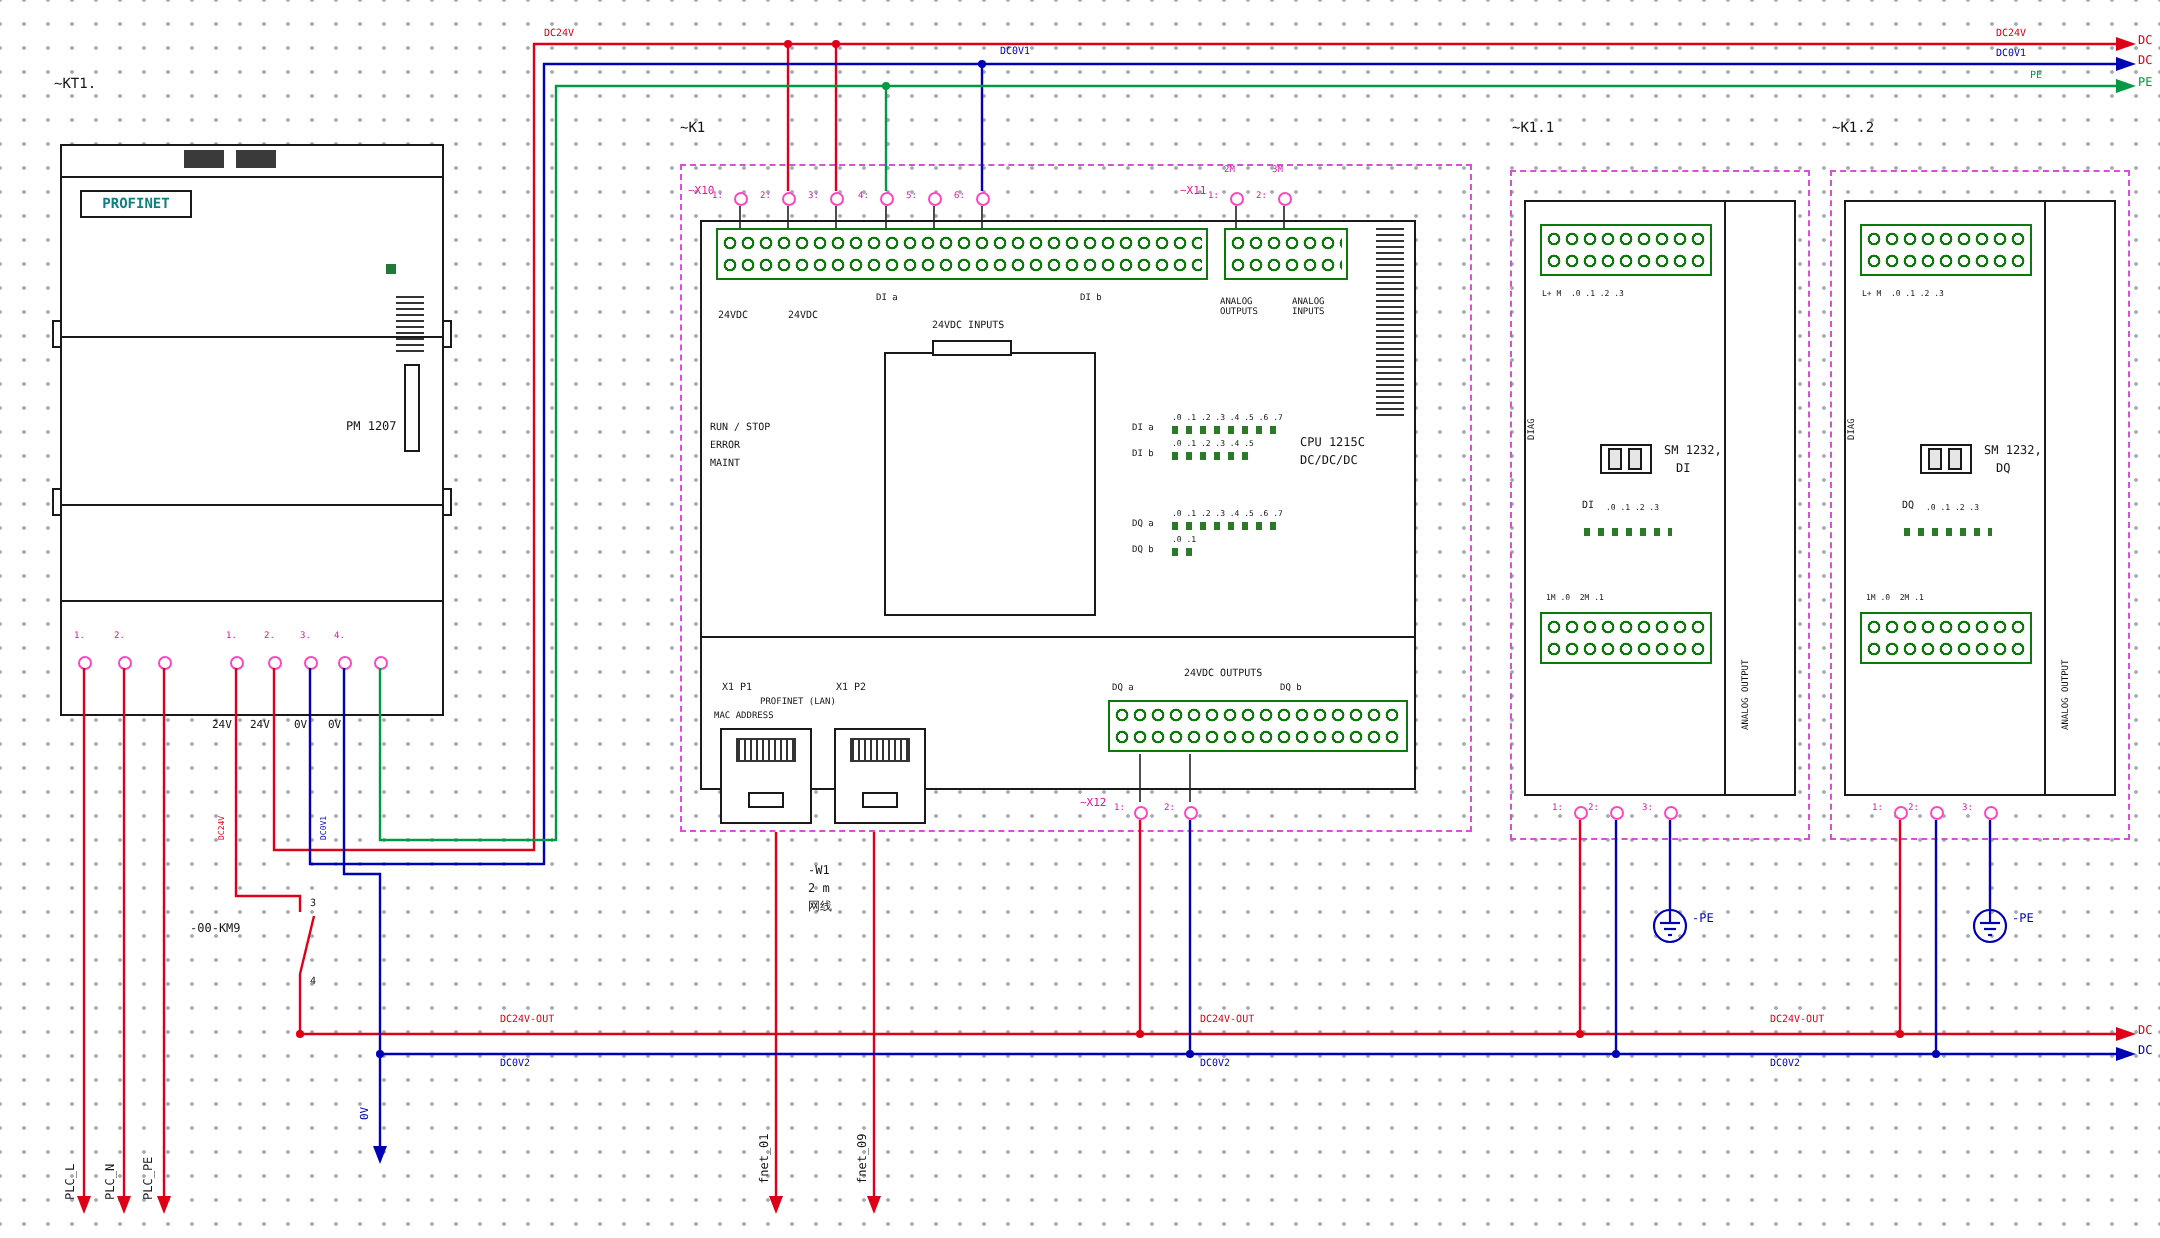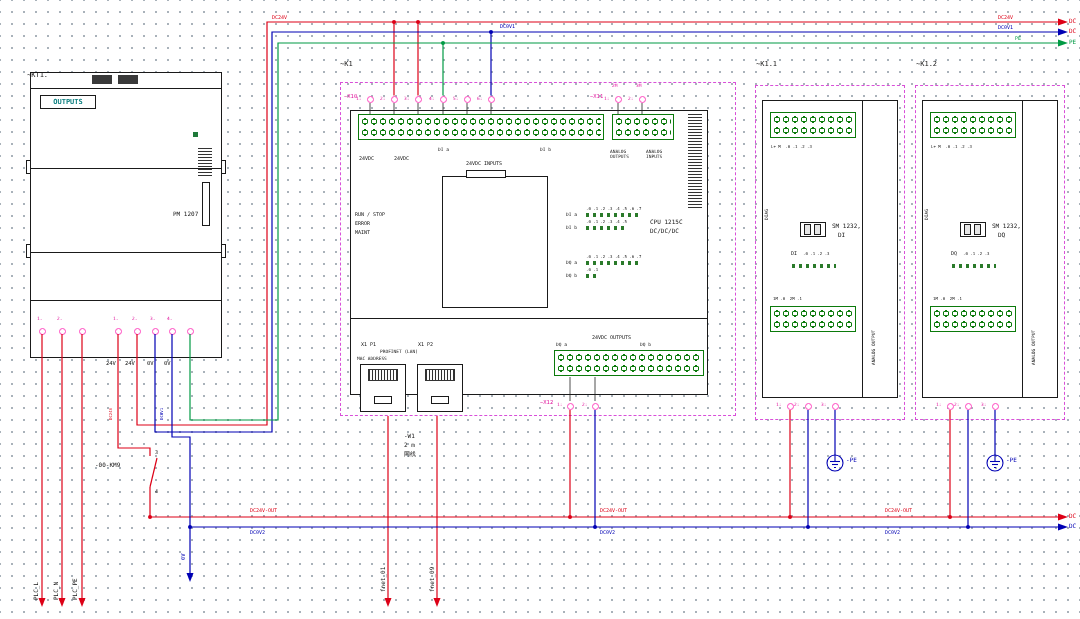--- a/index.html
+++ b/index.html
@@ -35,21 +35,21 @@
 
   <div class="dash" style="left:340px;top:82px;width:396px;height:334px"></div>
   <div class="dash" style="left:755px;top:85px;width:150px;height:335px"></div>
   <div class="dash" style="left:915px;top:85px;width:150px;height:335px"></div>
 
   <div class="module" style="left:30px;top:72px;width:192px;height:286px"></div>
   <div class="seam" style="left:30px;top:88px;width:192px;height:1px"></div>
   <div class="dark" style="left:92px;top:75px;width:20px;height:9px"></div>
   <div class="dark" style="left:118px;top:75px;width:20px;height:9px"></div>
   <div class="box" style="left:40px;top:95px;width:56px;height:14px;display:flex;align-items:center;justify-content:center">
-    <span class="t f7 teal b" style="position:static">OUTPUTS</span>
+    <span class="t f7 teal b" style="position:static">PROFINET</span>
   </div>
   <div class="seam" style="left:30px;top:168px;width:192px;height:1px"></div>
   <div class="seam" style="left:30px;top:252px;width:192px;height:1px"></div>
   <div class="seam" style="left:30px;top:300px;width:192px;height:1px"></div>
   <div class="box" style="left:26px;top:160px;width:5px;height:14px"></div>
   <div class="box" style="left:26px;top:244px;width:5px;height:14px"></div>
   <div class="box" style="left:221px;top:160px;width:5px;height:14px"></div>
   <div class="box" style="left:221px;top:244px;width:5px;height:14px"></div>
   <div class="hatchh" style="left:198px;top:148px;width:14px;height:28px"></div>
   <div class="box" style="left:202px;top:182px;width:8px;height:44px"></div>
@@ -244,21 +244,21 @@
   <span class="t f5 red" style="left:250px;top:508px">DC24V-OUT</span>
   <span class="t f5 red" style="left:600px;top:508px">DC24V-OUT</span>
   <span class="t f5 red" style="left:885px;top:508px">DC24V-OUT</span>
   <span class="t f5 blue" style="left:250px;top:530px">DC0V2</span>
   <span class="t f5 blue" style="left:600px;top:530px">DC0V2</span>
   <span class="t f5 blue" style="left:885px;top:530px">DC0V2</span>
   <span class="t f6 red" style="left:1069px;top:513px">DC</span>
   <span class="t f6 blue" style="left:1069px;top:523px">DC</span>
   <span class="t f55 blue vert" style="left:181px;top:560px">0V</span>
 
-  <span class="t f7" style="left:27px;top:72px">~KT1.</span>
+  <span class="t f7" style="left:27px;top:39px">~KT1.</span>
   <span class="t f6" style="left:173px;top:211px">PM 1207</span>
   <span class="t f45 pink" style="left:37px;top:317px">1.</span>
   <span class="t f45 pink" style="left:57px;top:317px">2.</span>
   <span class="t f45 pink" style="left:113px;top:317px">1.</span>
   <span class="t f45 pink" style="left:132px;top:317px">2.</span>
   <span class="t f45 pink" style="left:150px;top:317px">3.</span>
   <span class="t f45 pink" style="left:167px;top:317px">4.</span>
   <span class="t f55" style="left:106px;top:361px">24V</span>
   <span class="t f55" style="left:125px;top:361px">24V</span>
   <span class="t f55" style="left:147px;top:361px">0V</span>

